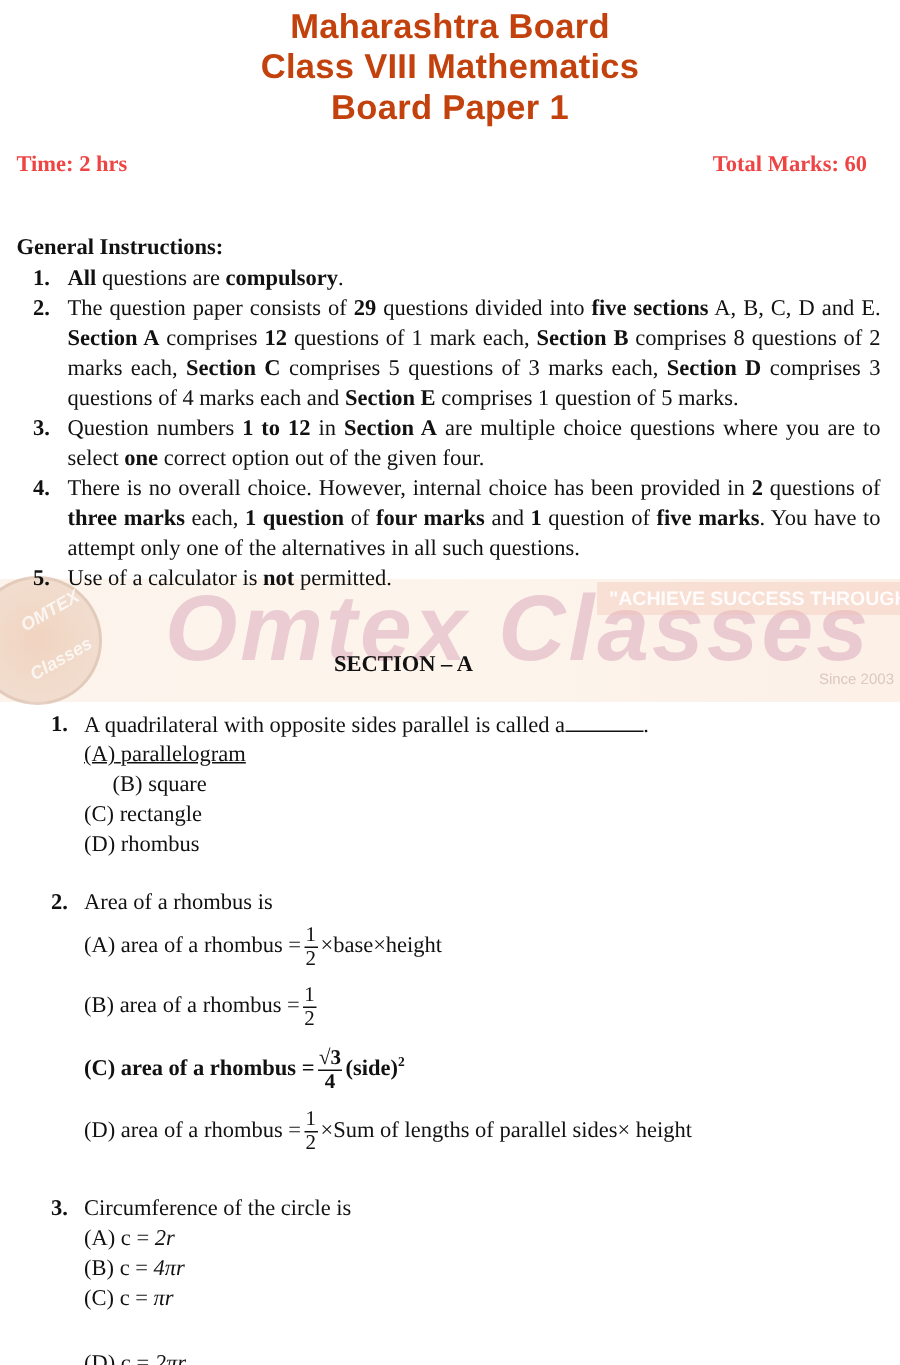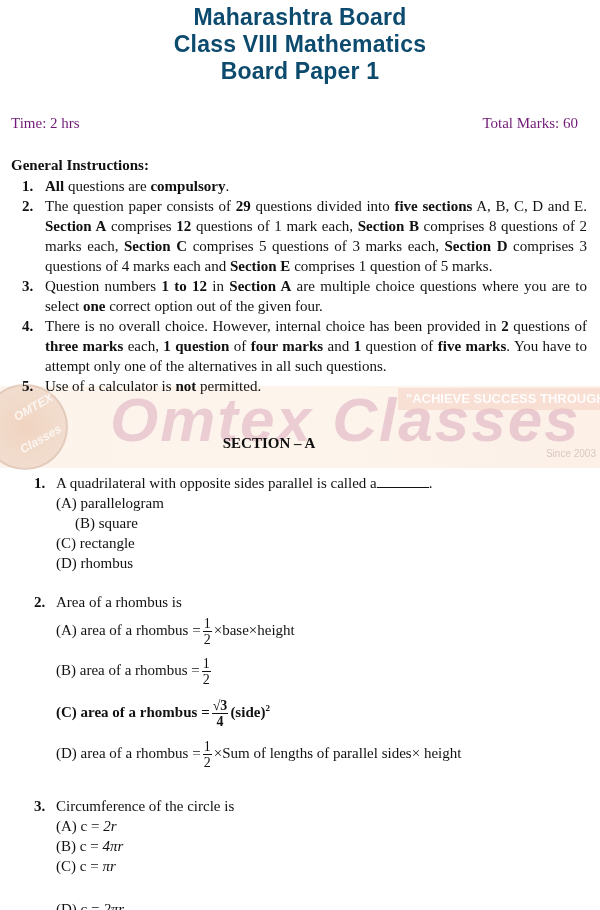--- a/index.html
+++ b/index.html
@@ -1,21 +1,21 @@
 <!DOCTYPE html>
 <html><head>
 <meta charset="utf-8">
 <style>
   html, body { margin: 0; padding: 0; background: #ffffff; }
   body { width: 600px; height: 910px; position: relative; overflow: hidden;
          font-family: "Liberation Serif", "DejaVu Serif", serif; color: #111; }
   .title-block { position: absolute; top: 4px; left: 0; width: 600px; text-align: center;
                  font-family: "Liberation Sans", "DejaVu Sans", sans-serif; font-weight: bold;
-                 font-size: 23px; line-height: 27px; color: #0c4a6e; letter-spacing: 0.2px; }
-  .meta { position: absolute; top: 115px; font-size: 15px; font-weight: normal; color: #701a75; }
+                 font-size: 23px; line-height: 27px; color: #c2410c; letter-spacing: 0.2px; }
+  .meta { position: absolute; top: 102px; font-size: 15px; font-weight: bold; color: #ef4444; }
   .meta.left { left: 11px; }
   .meta.right { right: 22px; margin-left: 42px; }
   .gi-heading { position: absolute; top: 157px; left: 11px; font-size: 15px; font-weight: bold; }
   .instructions { position: absolute; top: 176px; left: 0; width: 600px; }
   .inst { position: relative; padding-left: 45px; padding-right: 13px; font-size: 15px;
           line-height: 20px; text-align: justify; }
   .inst .num { position: absolute; left: 22px; top: 0; font-weight: bold; }
   .inst b { font-weight: bold; }
 
   
@@ -97,21 +97,21 @@
   <div class="wm-title">Omtex Classes</div>
   <div class="wm-slogan">"ACHIEVE SUCCESS THROUGH</div>
   <div class="wm-since">Since 2003</div>
 </div>
 
 <div class="section-head">SECTION – A</div>
 
 <div class="q" style="top:475px;">
   <span class="qnum">1.</span>
   <span class="qtext"><span>A quadrilateral with opposite sides parallel is called a</span><span class="blank"></span><span>.</span></span>
-  <div class="opt" style="top:20px;"><span>(A)</span> <span>parallelogram</span></div>
+  <div class="opt" style="top:20px;text-decoration:underline;"><span>(A)</span> <span>parallelogram</span></div>
   <div class="opt" style="top:40px;margin-left:19px;"><span>(B)</span> <span>square</span></div>
   <div class="opt" style="top:60px;"><span>(C)</span> <span>rectangle</span></div>
   <div class="opt" style="top:80px;"><span>(D)</span> <span>rhombus</span></div>
 </div>
 
 <div class="q" style="top:594px;">
   <span class="qnum">2.</span>
   <span class="qtext">Area of a rhombus is</span>
   <div class="opt" style="top:22px;">
     <span>(A)</span> <span>area of a rhombus =</span><span class="frac"><span class="n">1</span><span class="d">2</span></span><span>×base×height</span>

